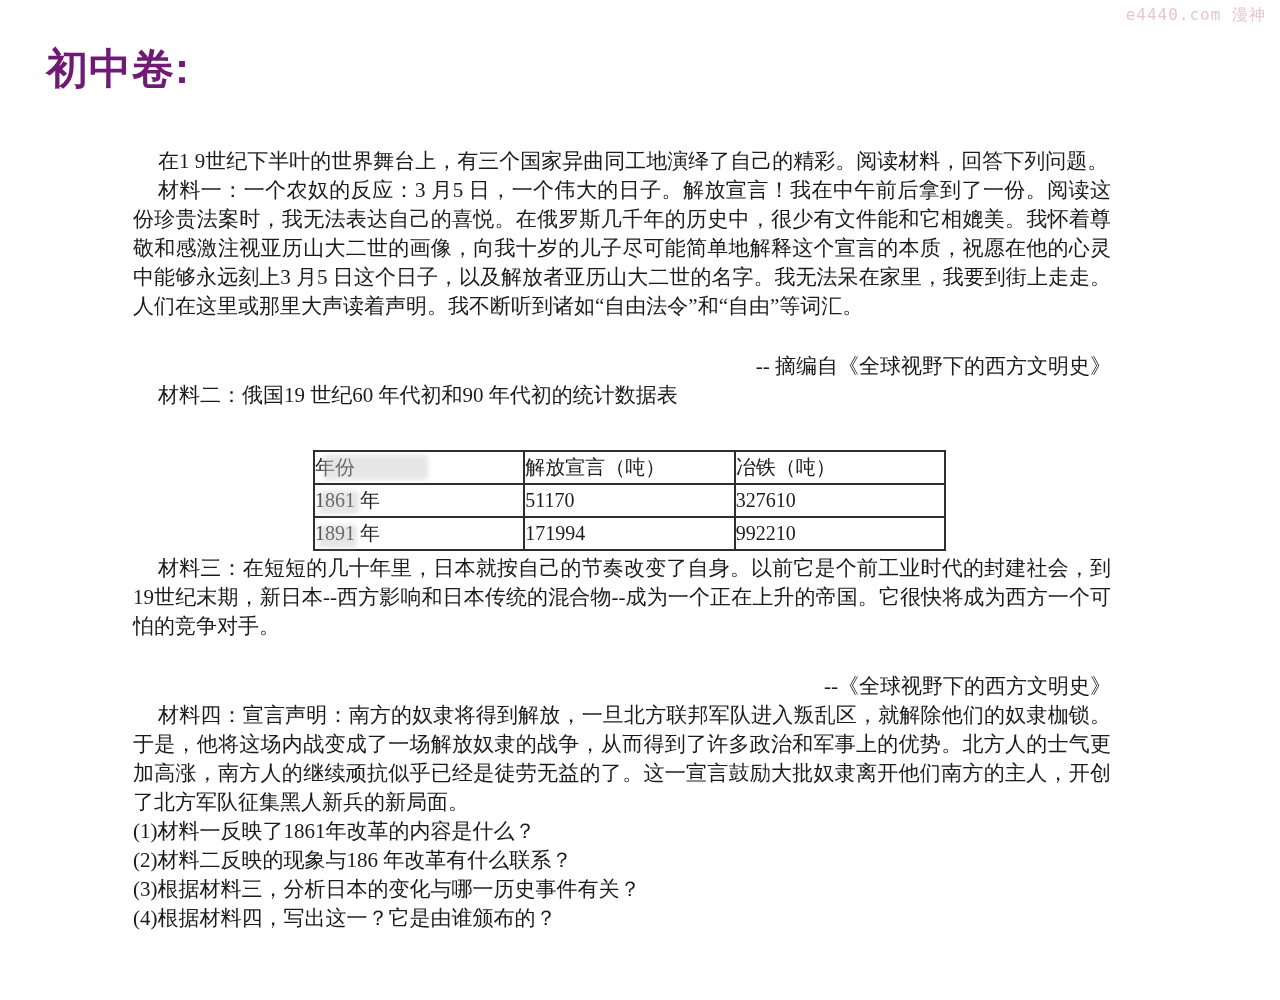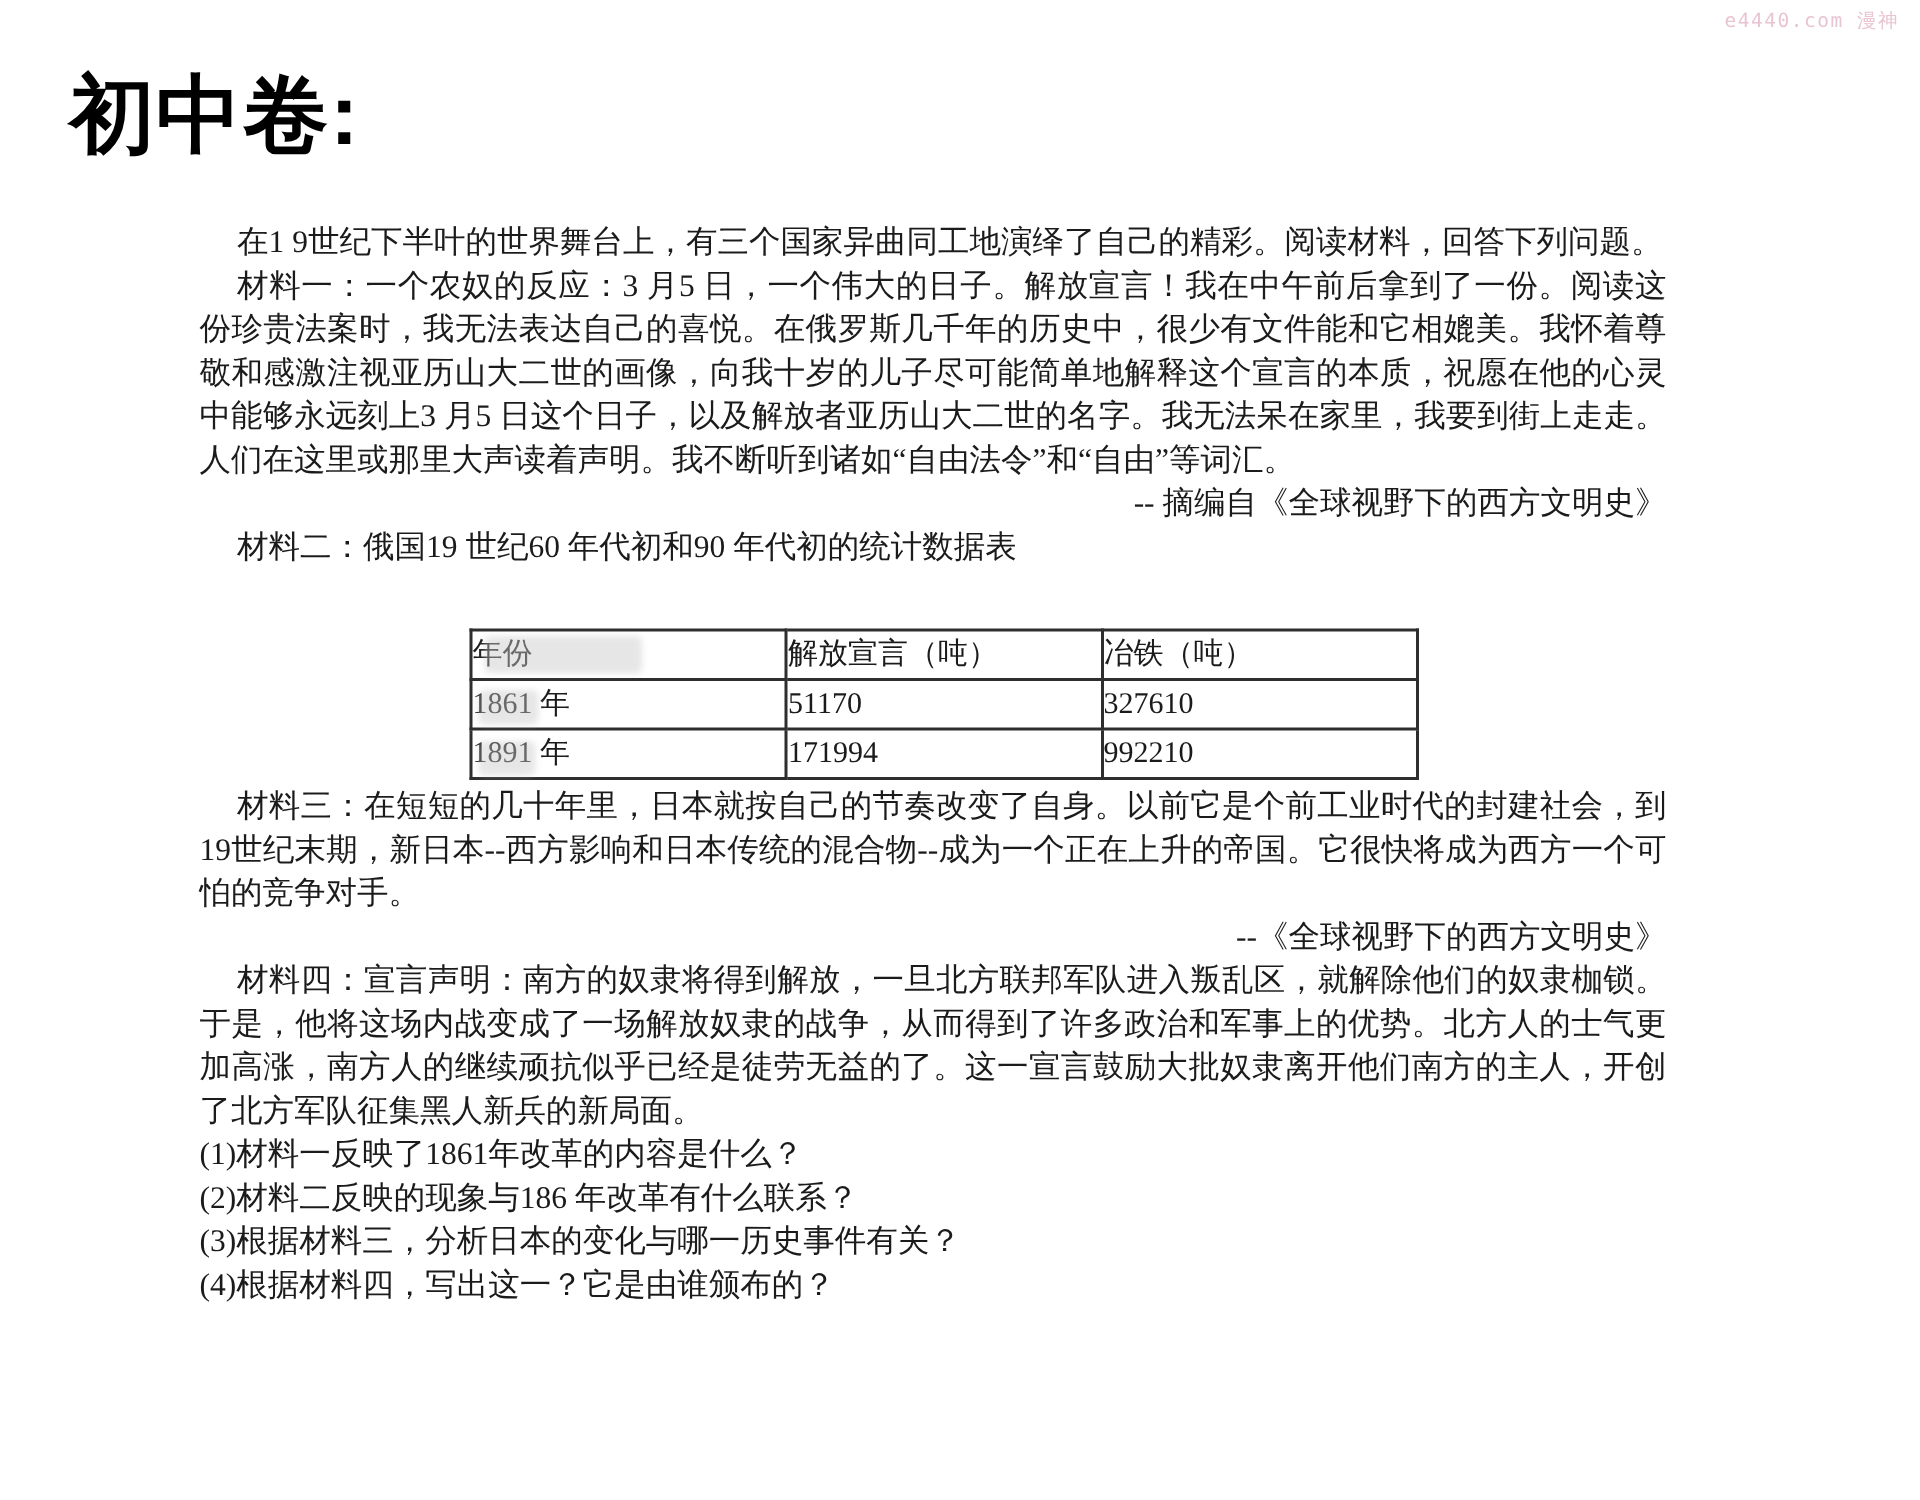--- a/index.html
+++ b/index.html
@@ -6,38 +6,38 @@
   body {
     width:1280px; height:1000px;
     background:#ffffff;
     position:relative;
     overflow:hidden;
     font-family:"Liberation Serif","DejaVu Serif",serif;
     color:#1b1b1b;
   }
   .watermark {
     position:absolute; top:5px; right:14px;
-    font-size:13px; letter-spacing:1px;
+    font-size:16px; letter-spacing:1px;
     color:#e9c4d2;
     font-family:"DejaVu Sans Mono","Liberation Mono",monospace;
   }
   .page-title {
     position:absolute; left:46px; top:46px; margin:0;
-    font-size:57px; line-height:1.1; font-weight:bold; letter-spacing:1px;
+    font-size:42px; line-height:1.1; font-weight:bold; letter-spacing:1px;
     font-family:"Liberation Sans","DejaVu Sans",sans-serif;
-    color:#000000;
+    color:#701a75;
   }
   .content {
     position:absolute; left:133px; top:147px; width:978px;
     font-size:21px; line-height:29px;
     text-align:justify;
   }
   p.para { margin:0; }
   p.indent { text-indent:25px; }
-  p.attribution { text-align:right; text-indent:0; }
+  p.attribution { text-align:right; text-indent:0;margin-top:31px; }
   p.question { text-indent:0; text-align:left; }
 
   .table-wrap {
     position:relative;
     margin:40px 0 3px 180px;
     width:633px;
   }
   table.stats-table {
     border-collapse:collapse;
     width:100%;

